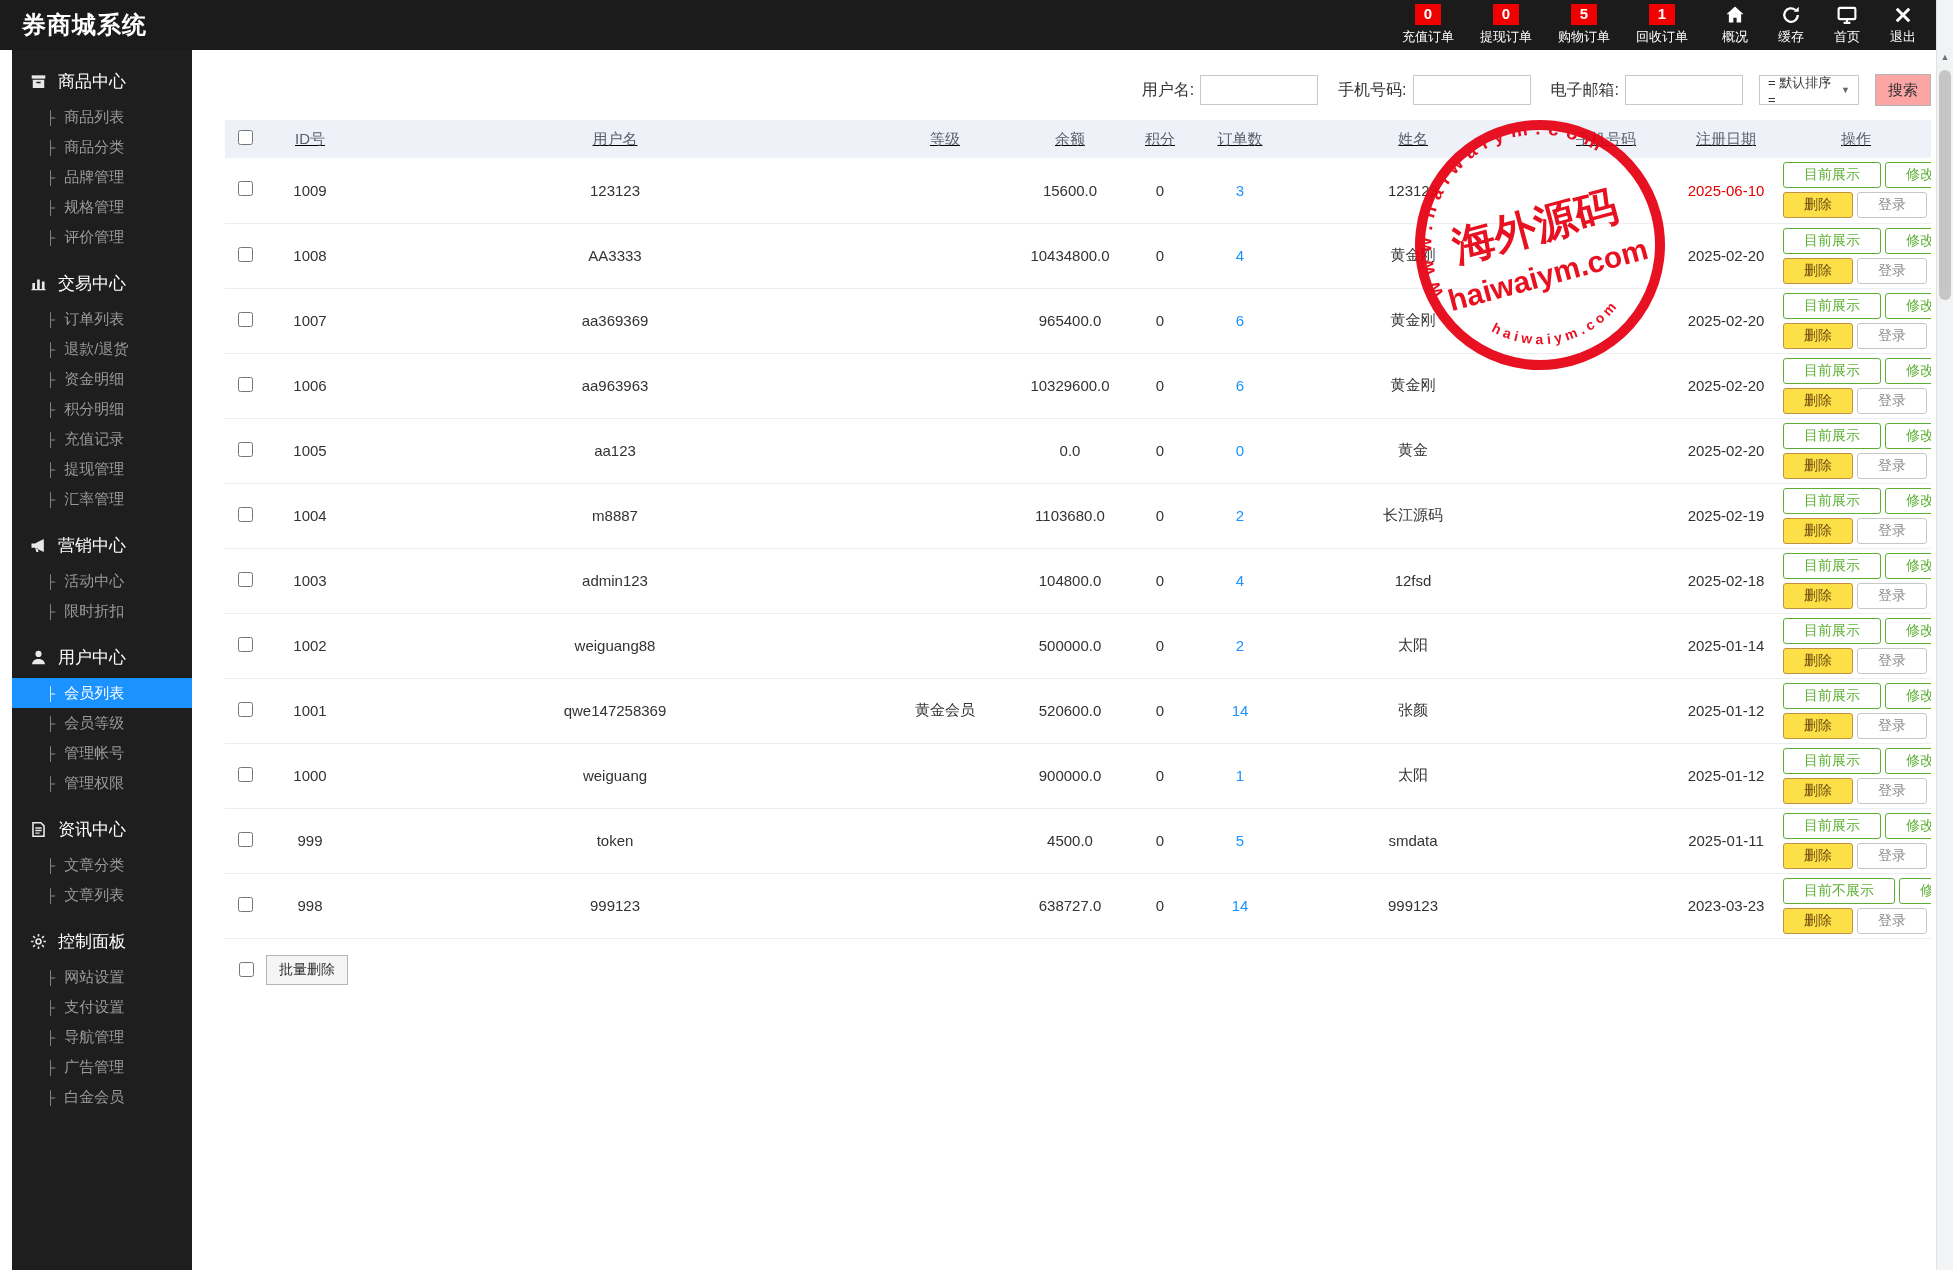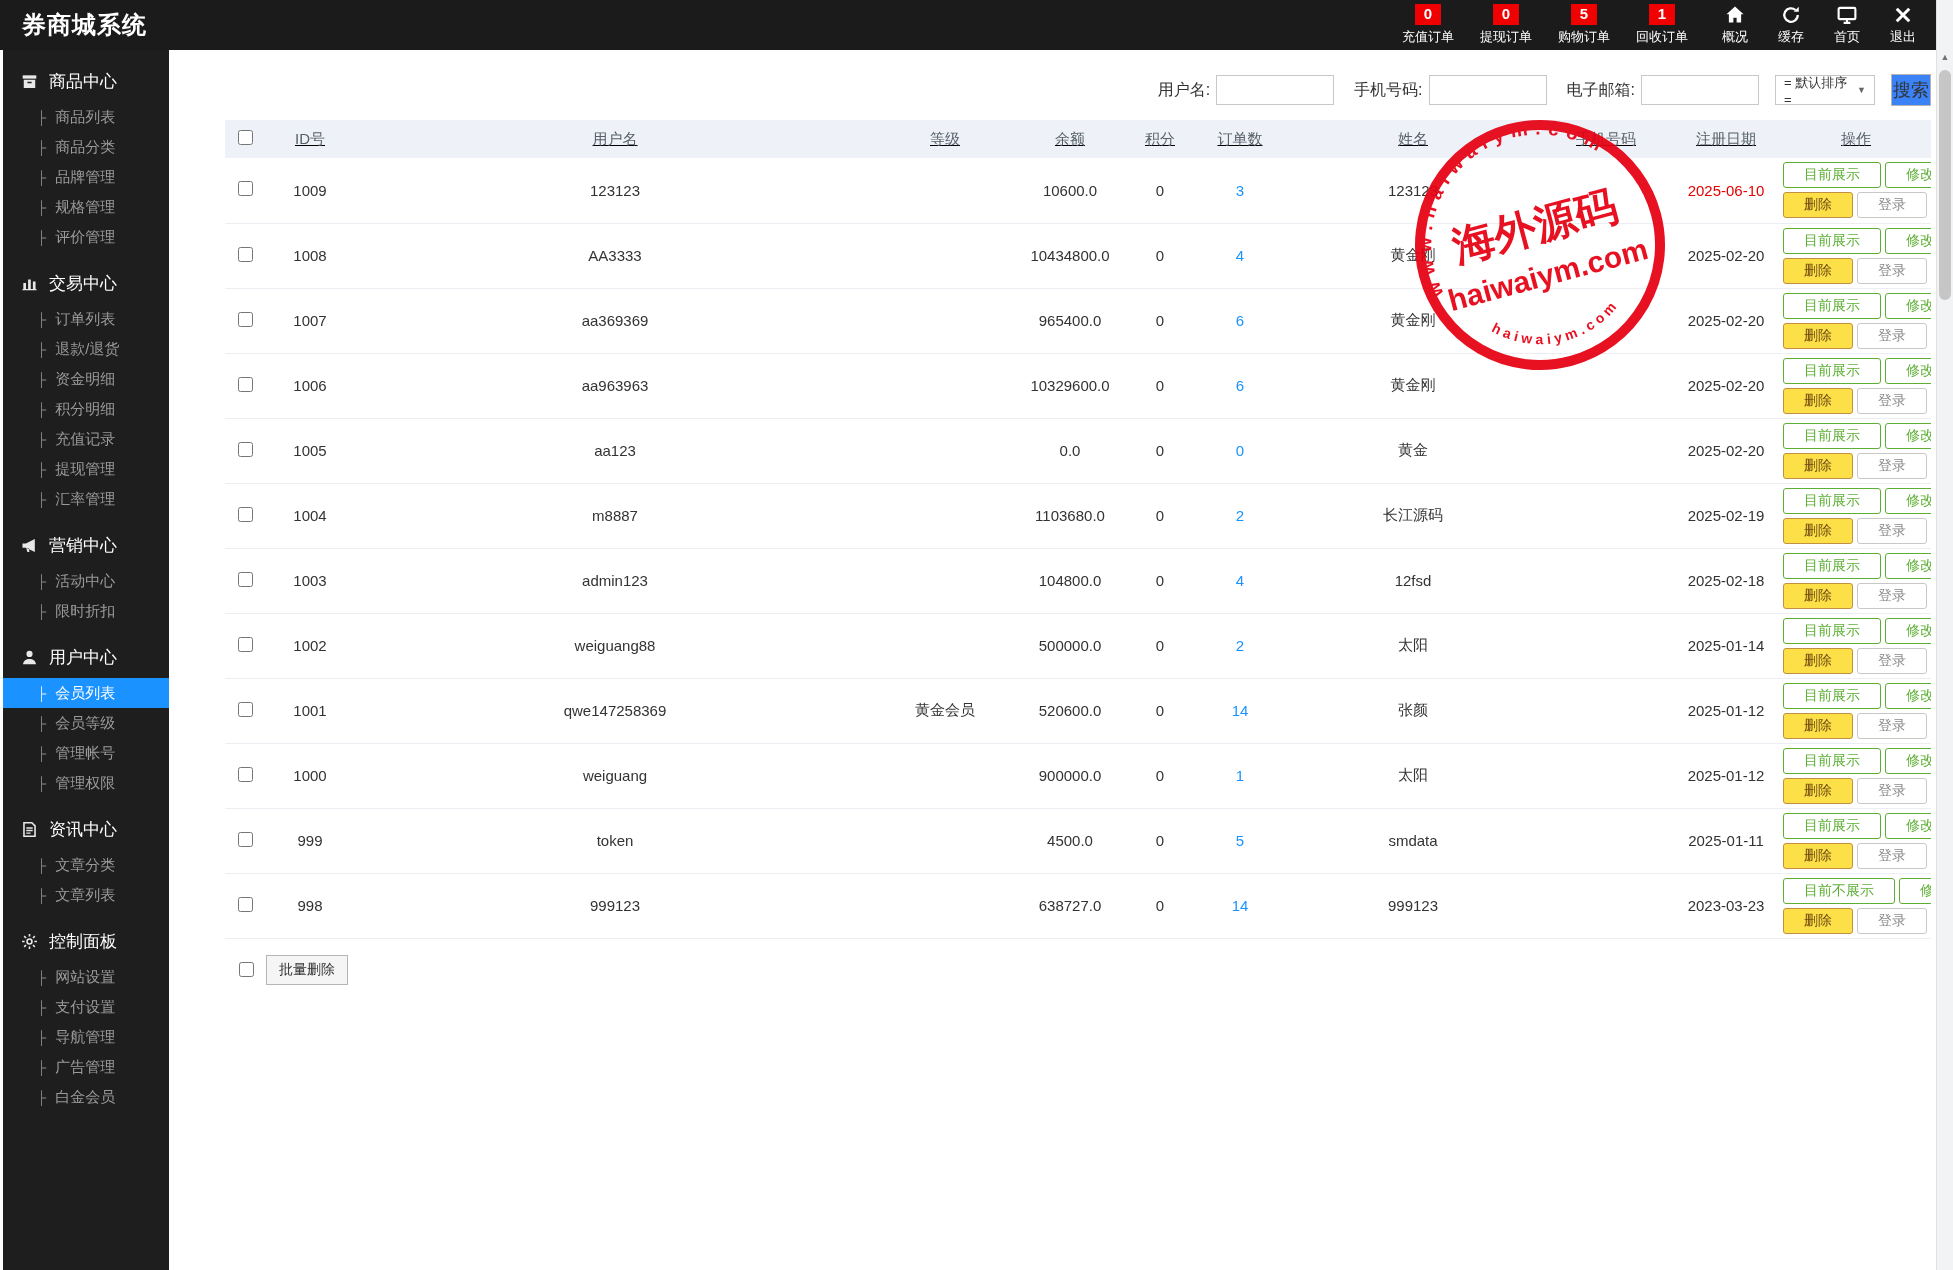--- a/index.html
+++ b/index.html
@@ -24,21 +24,21 @@
   .stat-badge { background: #f00000; color: #fff; font-weight: bold; font-size: 15px; line-height: 1.1; padding: 2px 8px; min-width: 26px; text-align: center; }
   .stat-label { font-size: 13px; }
   .actions { display: flex; gap: 30px; margin-left: 34px; }
   .hact { display: flex; flex-direction: column; align-items: center; justify-content: center; gap: 2px; cursor: pointer; text-align: center; }
   .hicon { color: #fff; height: 21px; display: flex; align-items: center; }
   .hicon svg { width: 20px; height: 20px; display: block; }
   .hlabel { font-size: 13px; }
 
   
   .sidebar {
-    position: absolute; top: 50px; left: 3px; width: 166px; height: 1220px;
+    position: absolute; top: 50px; left: 12px; width: 180px; height: 1220px;
     background: #1e1e1e; z-index: 20; overflow: hidden;
   }
   .sb-section { padding-top: 8px; }
   .sb-head { display: flex; align-items: center; gap: 11px; color: #ffffff; font-size: 17px; padding: 12px 18px 9px; cursor: pointer; }
   .sb-icon { color: #e8e8e8; display: flex; }
   .sb-icon svg { width: 17px; height: 17px; display: block; }
   .sb-item { display: flex; align-items: center; gap: 9px; color: #9a9a9a; font-size: 15px; height: 30px; padding-left: 34px; cursor: pointer; }
   .sb-item.active { background: #1a92ff; color: #ffffff; }
   .sb-prefix { font-size: 13px; opacity: .85; }
 
@@ -48,21 +48,21 @@
 
   .tabsbar { display: flex; gap: 38px; border-bottom: 1px solid #e6e6e6; height: 52px; align-items: flex-end; padding-left: 12px; }
   .tab { font-size: 18px; color: #303133; padding: 0 4px 15px; cursor: pointer; white-space: nowrap; }
   .tab.active { color: #1a92ff; border-bottom: 2px solid #1a92ff; margin-bottom: -1px; padding-bottom: 14px; }
 
   .filterbar { display: flex; justify-content: flex-end; align-items: center; height: 60px; gap: 6px; font-size: 16px; color: #333; }
   .flabel { margin-left: 14px; }
   .finput { width: 118px; height: 30px; border: 1px solid #c8c8c8; background: #fff; padding: 0 6px; font-size: 14px; font-family: inherit; }
   .fselect { width: 100px; height: 30px; border: 1px solid #c8c8c8; background: #fff; display: flex; align-items: center; justify-content: space-between; padding: 0 8px; font-size: 13px; color: #333; cursor: pointer; margin-left: 10px; }
   .caret { font-size: 9px; color: #666; }
-  .fsearch { height: 32px; padding: 0 1px; border: 1px solid #b5b5b5; background: #3b82f6; font-size: 18px; color: #333; cursor: pointer; margin-left: 10px; font-family: inherit; }
+  .fsearch { height: 32px; padding: 0 12px; border: 1px solid #b5b5b5; background: #fca5a5; font-size: 15px; color: #333; cursor: pointer; margin-left: 10px; font-family: inherit; }
 
   table.members { width: 1706px; border-collapse: collapse; table-layout: fixed; }
   .members thead tr { background: #eef2f8; height: 38px; text-decoration: underline; }
   .members th { font-size: 15px; color: #57606a; font-weight: normal; text-align: center; }
   .members td { height: 65px; text-align: center; font-size: 15px; color: #333; border-bottom: 1px solid #eceef3; overflow: hidden; }
   .money { color: #e6a23c; }
   .link { color: #1a92ff; cursor: pointer; }
   .date { color: #606266; }
   .date.hl { color: #e60000; }
   .c-cb input, .thead-row input { width: 15px; height: 15px; cursor: pointer; }
@@ -369,21 +369,21 @@
               <th>注册日期</th>
               <th>操作</th>
             </tr>
         </thead>
         <tbody>
             <tr>
               <td class="c-cb"><input type="checkbox" style=""></td>
               <td>1009</td>
               <td>123123</td>
               <td></td>
-              <td class="money">10600.0</td>
+              <td class="money">15600.0</td>
               <td>0</td>
               <td><span class="link">3</span></td>
               <td>123123</td>
               <td></td>
               <td class="date hl">2025-06-10</td>
               <td class="c-actions">
                 <div class="btn-line"><button class="btn btn-green">目前展示</button><button class="btn btn-green">修改</button></div>
                 <div class="btn-line"><button class="btn btn-del">删除</button><button class="btn btn-gray">登录</button><button class="btn btn-green">正常</button></div>
               </td>
             </tr>

